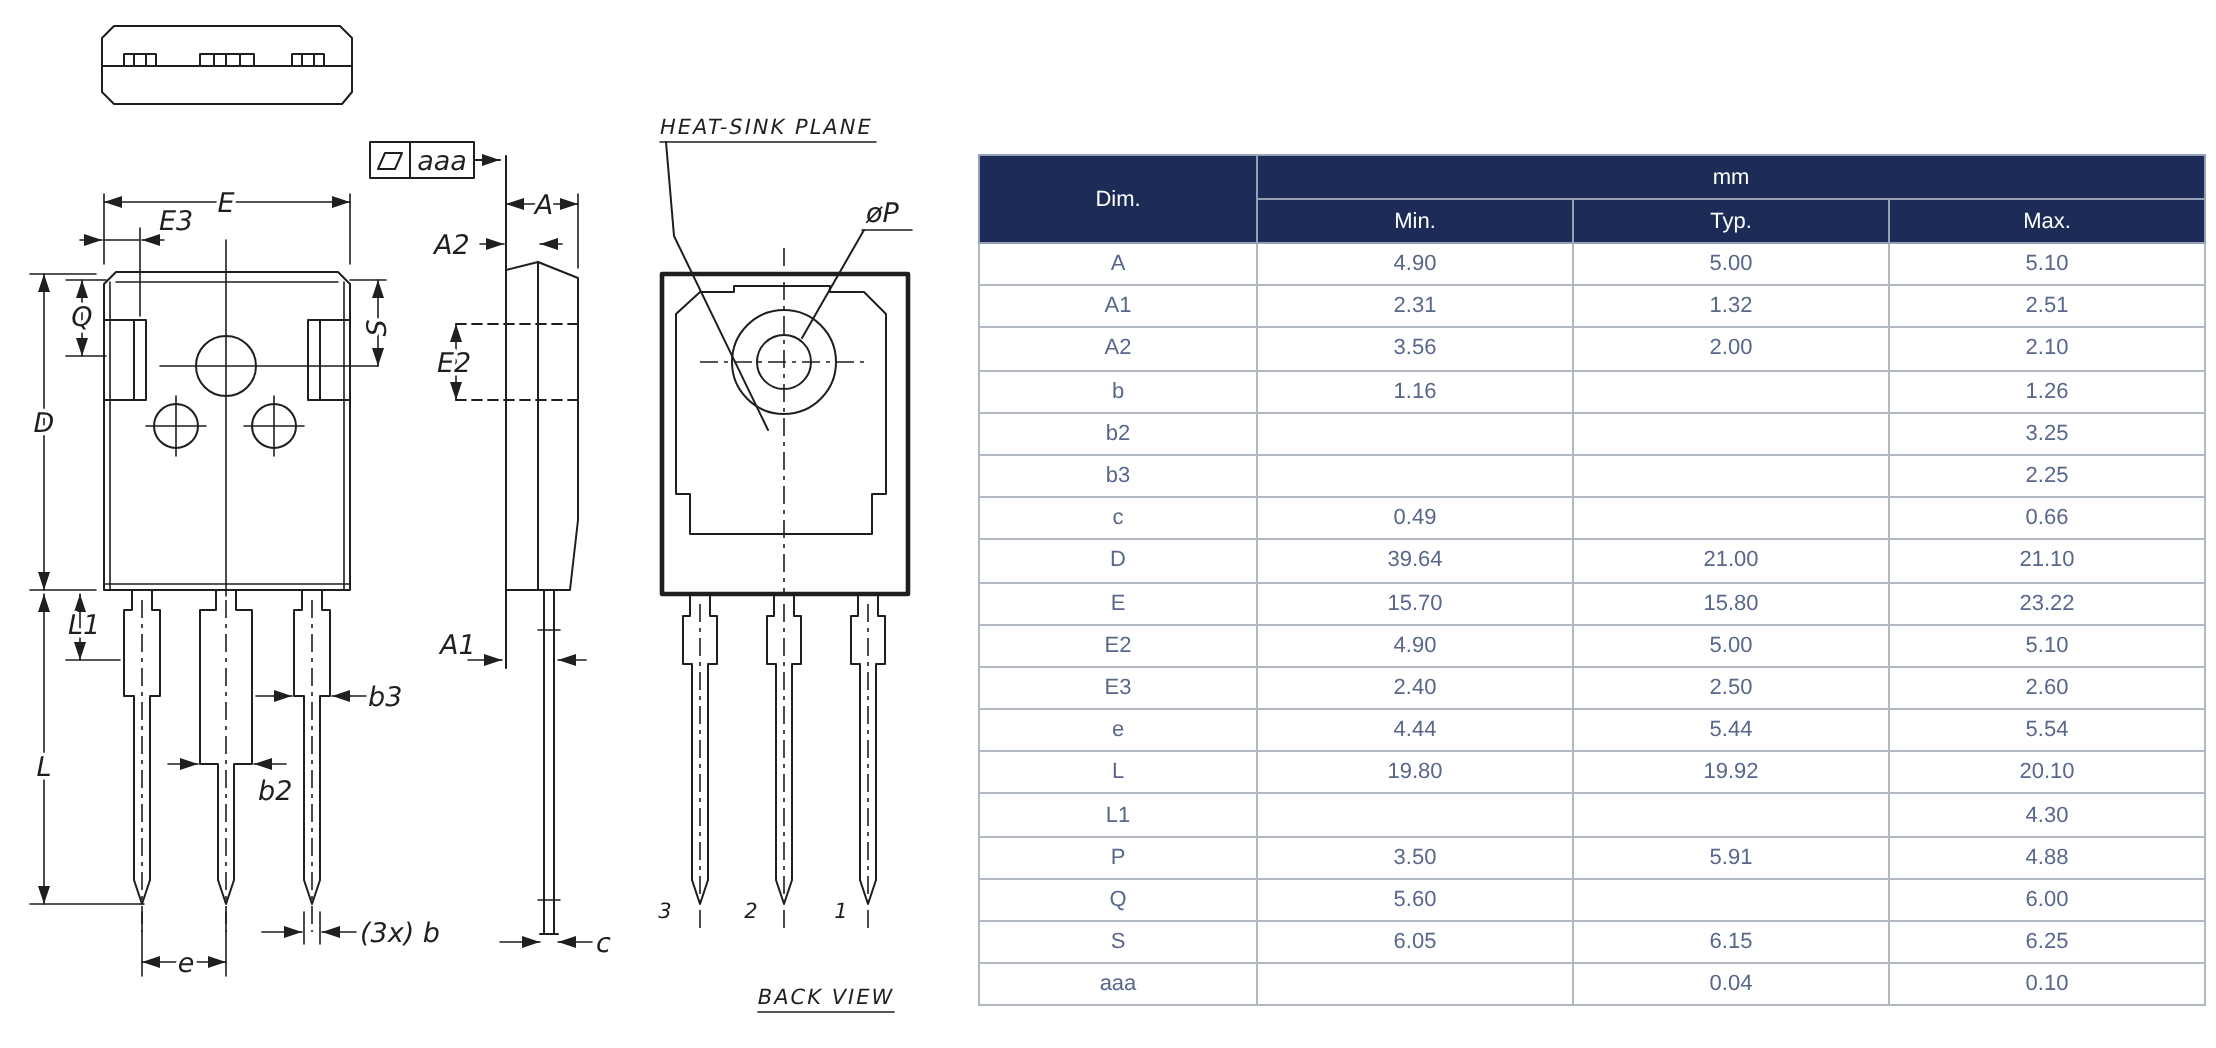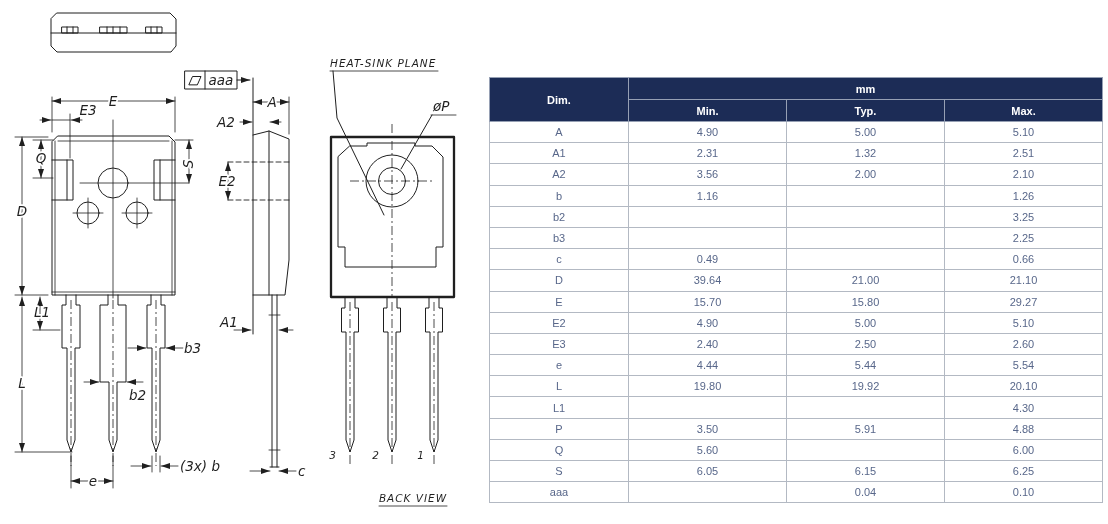--- a/index.html
+++ b/index.html
@@ -11,21 +11,21 @@
   .thin{stroke-width:0.8;}
   .cl{stroke:#1f1f1f;stroke-width:0.8;fill:none;stroke-dasharray:9 3 2 3;}
   .dsh{stroke-dasharray:5 3;stroke-width:0.9;}
   .lbl{font:italic 13.5px "DejaVu Sans",sans-serif;fill:#1f1f1f;paint-order:stroke;stroke:#ffffff;stroke-width:3.5px;stroke-linejoin:round;}
   .lbs{font:italic 10.5px "DejaVu Sans",sans-serif;fill:#1f1f1f;letter-spacing:1px;paint-order:stroke;stroke:#ffffff;stroke-width:3px;stroke-linejoin:round;}
   .mk{fill:#1f1f1f;}
   
   .dim-table-wrap{position:absolute;left:489px;top:77px;}
   table{border-collapse:collapse;table-layout:fixed;width:613px;font:11px "Liberation Sans",sans-serif;}
   th,td{border:1px solid #b3b9c3;text-align:center;padding:0;overflow:hidden;}
-  thead th{background:#1c2c56;color:#fff;font-weight:bold;height:21px;border-color:#96a0b4;}
+  thead th{background:#1c2c56;color:#fff;font-weight:normal;height:21px;border-color:#96a0b4;}
   tbody td{color:#58678a;height:20.2px;background:#fff;}
 </style>
 </head>
 <body>
 
 <div id="stage">
 
 <svg width="489" height="524" viewBox="0 0 489 524">
   <defs>
     <marker id="arr" viewBox="0 0 10 8" markerWidth="10" markerHeight="8" refX="9.5" refY="4" orient="auto-start-reverse" markerUnits="userSpaceOnUse">
@@ -241,21 +241,21 @@
           <tr>
             <td>D</td>
             <td>39.64</td>
             <td>21.00</td>
             <td>21.10</td>
           </tr>
           <tr>
             <td>E</td>
             <td>15.70</td>
             <td>15.80</td>
-            <td>29.27</td>
+            <td>23.22</td>
           </tr>
           <tr>
             <td>E2</td>
             <td>4.90</td>
             <td>5.00</td>
             <td>5.10</td>
           </tr>
           <tr>
             <td>E3</td>
             <td>2.40</td>

